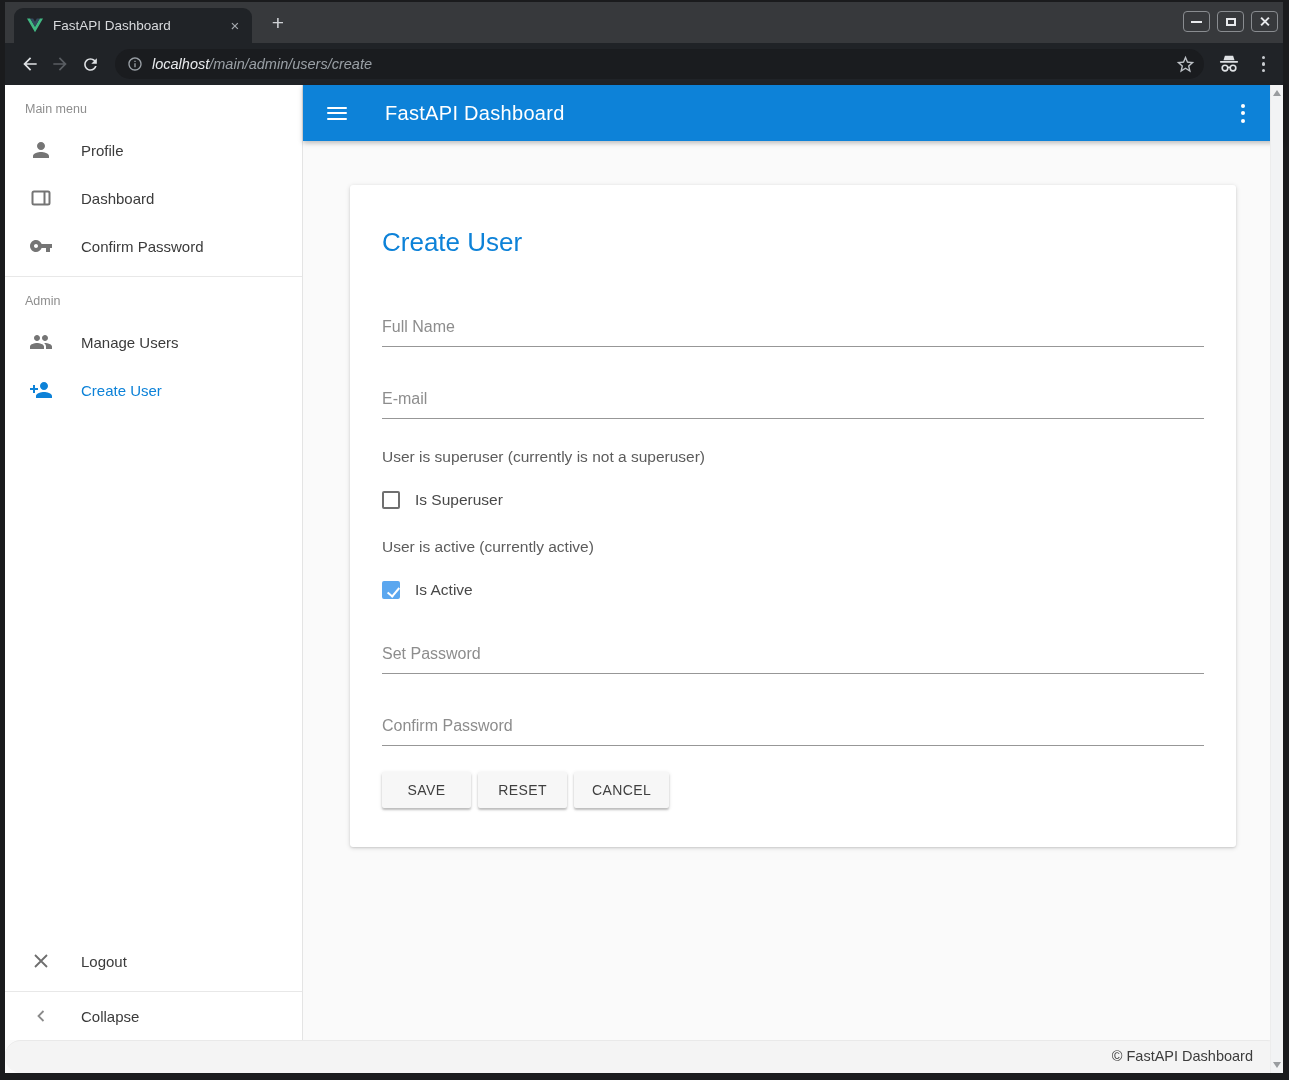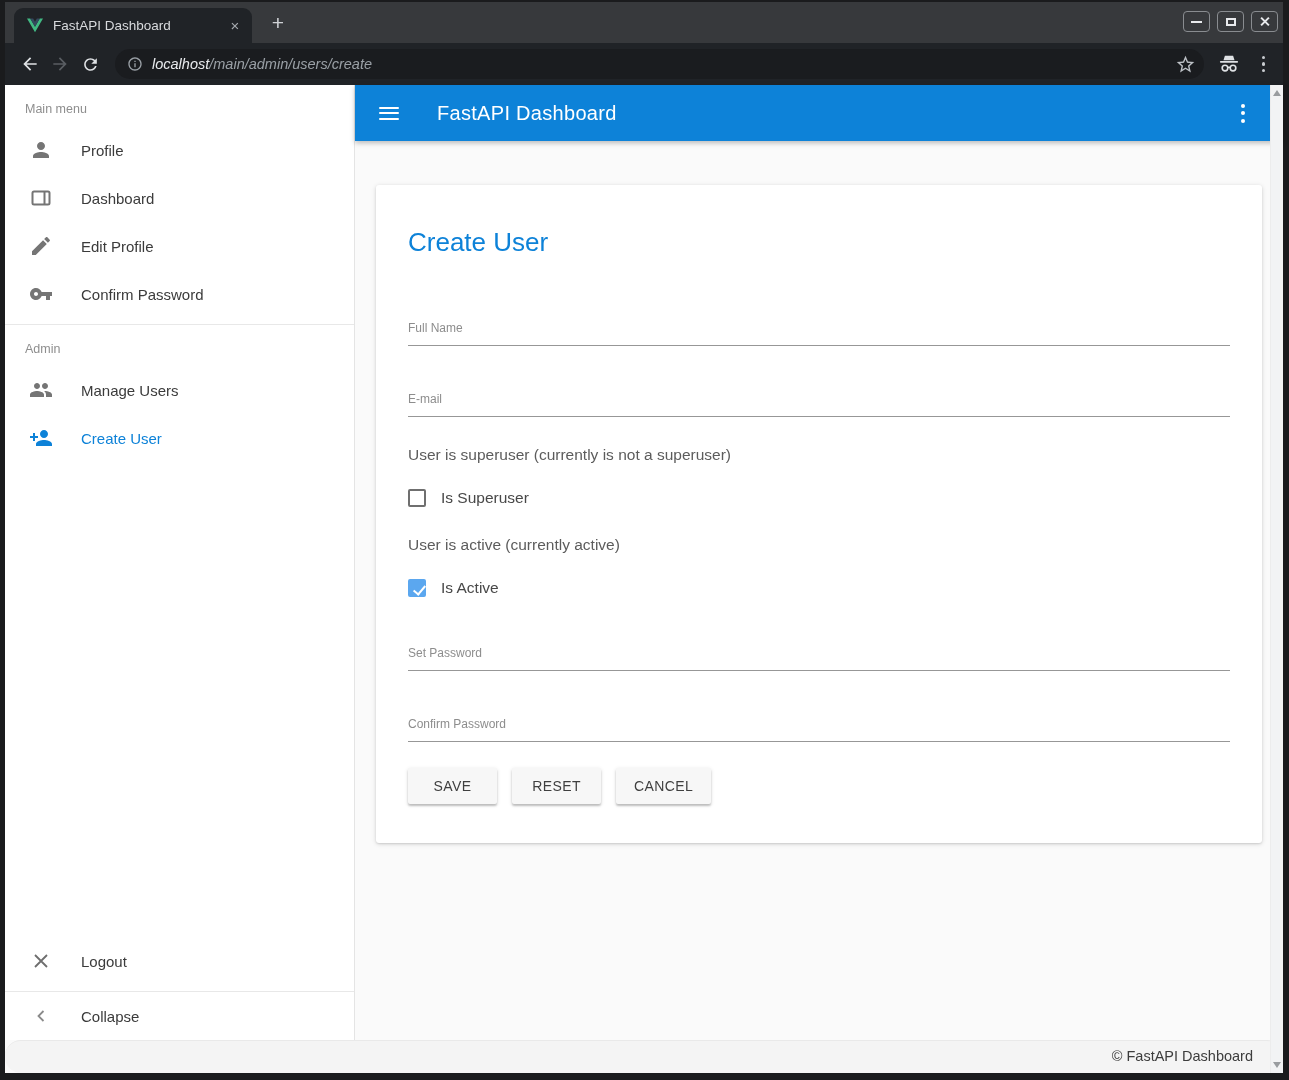--- a/index.html
+++ b/index.html
@@ -52,21 +52,21 @@
   .url .path { color:#9aa0a6; }
   .tb-right { display:flex; align-items:center; gap:16px; margin-left:2px; }
   .kebab-b { display:flex; flex-direction:column; gap:3px; padding:0 6px; }
   .kebab-b i { width:3.5px; height:3.5px; border-radius:50%; background:#c9ccd0; }
 
   
   .viewport { height:988px; background:#fafafa; position:relative; flex:none; display:flex; flex-direction:column; }
   .body-row { display:flex; height:955px; flex:none; }
 
   
-  .sidebar { width:350px; background:#ffffff; border-right:1px solid #e4e4e4;
+  .sidebar { width:298px; background:#ffffff; border-right:1px solid #e4e4e4;
     display:flex; flex-direction:column; flex:none; }
   .side-label { padding:17px 0 10px 20px; font-size:12.5px; color:#8e8e8e; }
   .side-item { height:48px; display:flex; align-items:center; padding-left:24px;
     font-size:15px; color:#3b3b3b; cursor:pointer; flex:none; }
   .side-item .s-icon { width:24px; height:24px; margin-right:28px; flex:none; }
   .side-item.active { color:#0d82d8; }
   .side-divider { border-top:1px solid #e8e8e8; margin:6px 0 0; flex:none; }
   .side-spacer { flex:1; }
 
   
@@ -79,35 +79,35 @@
   .kebab-w { display:flex; flex-direction:column; gap:3.5px; padding:4px 8px; margin-right:14px; }
   .kebab-w i { width:4px; height:4px; border-radius:50%; background:#fff; }
 
   .content { flex:1; overflow:hidden; }
 
   
   .card { width:886px; margin:44px auto 0; background:#fff; border-radius:3px;
     box-shadow:0 1px 5px rgba(0,0,0,0.14), 0 1px 2px rgba(0,0,0,0.10);
     padding:42px 32px 39px; }
   .card h1 { font-size:26px; font-weight:500; color:#0d82d8; margin:0 0 60px; }
-  .tfield input { width:100%; font-size:12px; color:#333; border:0; outline:0;
+  .tfield input { width:100%; font-size:16px; color:#333; border:0; outline:0;
     border-bottom:1px solid #979797; padding:0 0 10px; background:transparent;
     font-family:"Liberation Sans", sans-serif; }
   .tfield input::placeholder { color:#8d8d8d; opacity:1; }
   .tf-gap { margin-top:43px; }
   .hint { font-size:15.5px; color:#5c5c5c; margin-top:29px; }
   .cb-row { display:flex; align-items:flex-start; margin-top:25px; cursor:pointer; }
   .cb-box { width:18px; height:18px; border:2px solid #6f6f6f; border-radius:2px;
     margin-right:15px; position:relative; flex:none; }
   .cb-box.checked { background:#5ba7ef; border-color:#5ba7ef; }
   .cb-box.checked:after { content:""; position:absolute; left:5.5px; top:1.5px;
     width:5px; height:10px; border:solid #fff; border-width:0 2px 2px 0; transform:rotate(40deg); }
   .cb-label { font-size:15.5px; color:#484848; }
   .pw-gap { margin-top:46px; }
-  .btn-row { display:flex; gap:15px; margin-top:26px; }
+  .btn-row { display:flex; gap:7px; margin-top:26px; }
   .btn { min-width:89px; height:36px; background:#f7f7f7; border:0; border-radius:2px;
     font-family:"Liberation Sans", sans-serif; font-size:14px; font-weight:500;
     letter-spacing:.4px; color:#3f3f3f; padding:0 18px; cursor:pointer;
     box-shadow:0 2px 2px rgba(0,0,0,0.20), 0 1px 4px rgba(0,0,0,0.12); }
 
   
   .page-footer { height:33px; background:#f4f4f4; border-top:1px solid #e9e9e9;
     text-align:right; line-height:31px; padding-right:30px; font-size:14.5px;
     color:#3d3d3d; flex:none;border-radius:16px; }
 
@@ -213,28 +213,20 @@
           <div class="side-item">
             <span class="s-icon">
               <svg width="24" height="24" viewBox="0 0 24 24">
                   <rect x="3.5" y="5.5" width="17" height="13" rx="1.5" fill="none" stroke="#757575" stroke-width="2"></rect>
                   <line x1="15.5" y1="5.5" x2="15.5" y2="18.5" stroke="#757575" stroke-width="2"></line>
                 </svg>
             </span>
             <span>Dashboard</span>
           </div>
 
-          <div class="side-item">
-            <span class="s-icon">
-              <svg width="24" height="24" viewBox="0 0 24 24">
-                  <path fill="#757575" d="M3 17.25V21h3.75L17.81 9.94l-3.75-3.75L3 17.25zM20.71 7.04c.39-.39.39-1.02 0-1.41l-2.34-2.34c-.39-.39-1.02-.39-1.41 0l-1.83 1.83 3.75 3.75 1.83-1.83z"></path>
-                </svg>
-            </span>
-            <span>Edit Profile</span>
-          </div>
 
           <div class="side-item">
             <span class="s-icon">
               <svg width="24" height="24" viewBox="0 0 24 24">
                   <path fill="#757575" d="M12.65 10C11.83 7.67 9.61 6 7 6c-3.31 0-6 2.69-6 6s2.69 6 6 6c2.61 0 4.83-1.67 5.65-4H17v4h4v-4h2v-4H12.65zM7 14c-1.1 0-2-.9-2-2s.9-2 2-2 2 .9 2 2-.9 2-2 2z"></path>
                 </svg>
             </span>
             <span>Confirm Password</span>
           </div>
 

